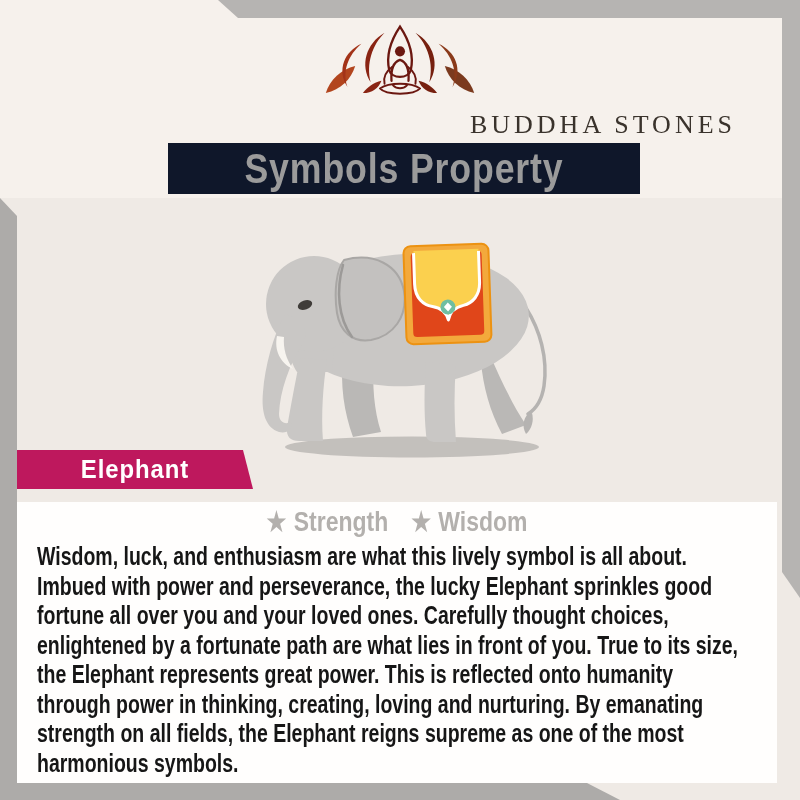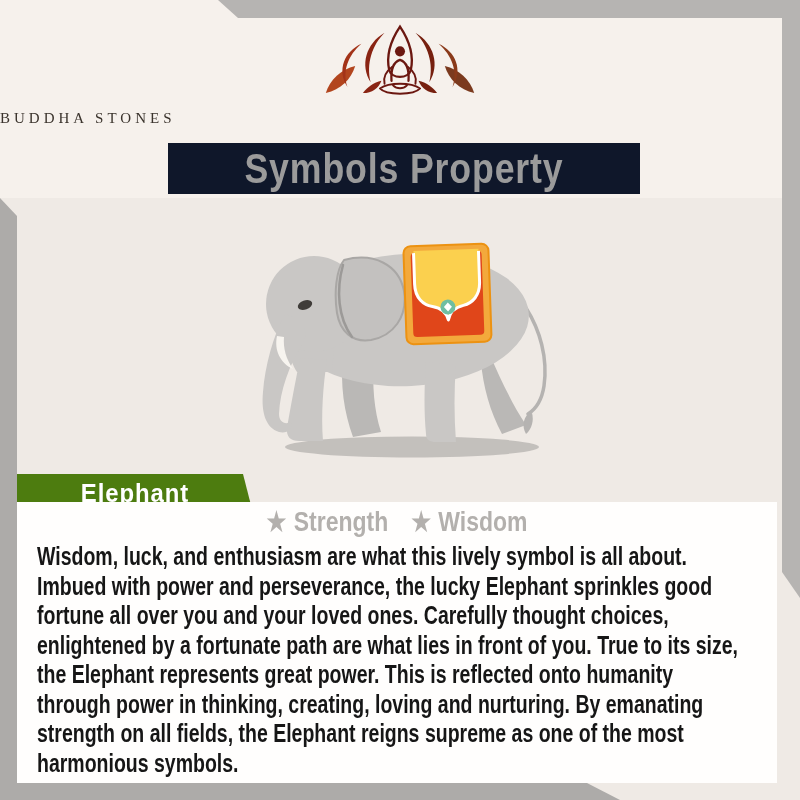--- a/index.html
+++ b/index.html
@@ -12,29 +12,29 @@
   .frame{position:absolute;background:#b6b4b2;}
   .frame-top{left:218px;top:0;width:582px;height:18px;
     clip-path:polygon(0 0,582px 0,582px 18px,20px 18px);}
   .frame-right{left:782px;top:0;width:18px;height:598px;
     clip-path:polygon(0 0,18px 0,18px 598px,0 572px);}
   .frame-left{left:0;top:198px;width:17px;height:602px;background:#adaba9;
     clip-path:polygon(0 0,17px 18px,17px 602px,0 602px);}
   .frame-bottom{left:0;top:783px;width:620px;height:17px;background:#adaba9;
     clip-path:polygon(0 0,587px 0,620px 17px,0 17px);}
   .logo{position:absolute;left:315px;top:22px;width:170px;height:85px;}
-  .brand{position:absolute;left:0;top:110px;width:736px;text-align:left;
-    font-family:"Liberation Serif",serif;font-size:15px;letter-spacing:4px;color:#3a332c;}
+  .brand{position:absolute;left:0;top:110px;width:736px;text-align:right;
+    font-family:"Liberation Serif",serif;font-size:26px;letter-spacing:4px;color:#3a332c;}
   .title-banner{position:absolute;left:168px;top:143px;width:472px;height:51px;background:#0f172a;}
   .title-banner .title{display:block;text-align:center;
     font-weight:bold;font-size:42px;line-height:51px;letter-spacing:1px;color:#9b9b9b;
     transform:scaleX(0.85);transform-origin:center top;white-space:nowrap;}
   .elephant-art{position:absolute;left:240px;top:220px;width:340px;height:240px;}
-  .name-banner{position:absolute;left:17px;top:450px;width:236px;height:45px;background:#4d7c0f;
-    clip-path:polygon(0 0,226px 0,236px 39px,0 39px);margin-top:24px;}
+  .name-banner{position:absolute;left:17px;top:450px;width:236px;height:45px;background:#be185d;
+    clip-path:polygon(0 0,226px 0,236px 39px,0 39px);}
   .name-banner .name{display:block;text-align:center;color:#ffffff;
     font-weight:bold;font-size:26px;line-height:39px;letter-spacing:1px;
     transform:scaleX(0.92);transform-origin:center top;white-space:nowrap;}
   .text-panel{position:absolute;left:17px;top:502px;width:760px;height:281px;background:#fffefd;}
   .badges{position:absolute;left:0;top:4px;width:760px;display:flex;justify-content:center;gap:28px;
     color:#b3b0ad;font-weight:bold;transform:scaleX(0.82);transform-origin:center top;}
   .badge{display:flex;align-items:baseline;gap:9px;font-size:28px;white-space:nowrap;}
   .badge .star{font-size:27px;}
   .description{position:absolute;left:20px;top:40px;width:1014px;color:#161616;
     font-weight:bold;font-size:26px;line-height:29.5px;white-space:pre-line;

